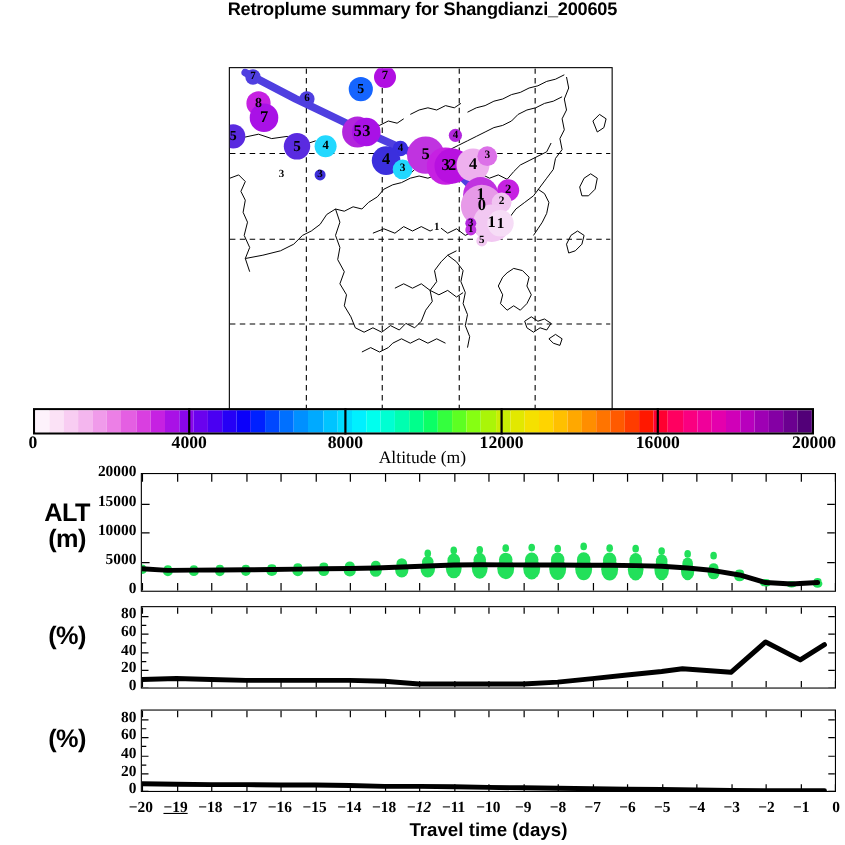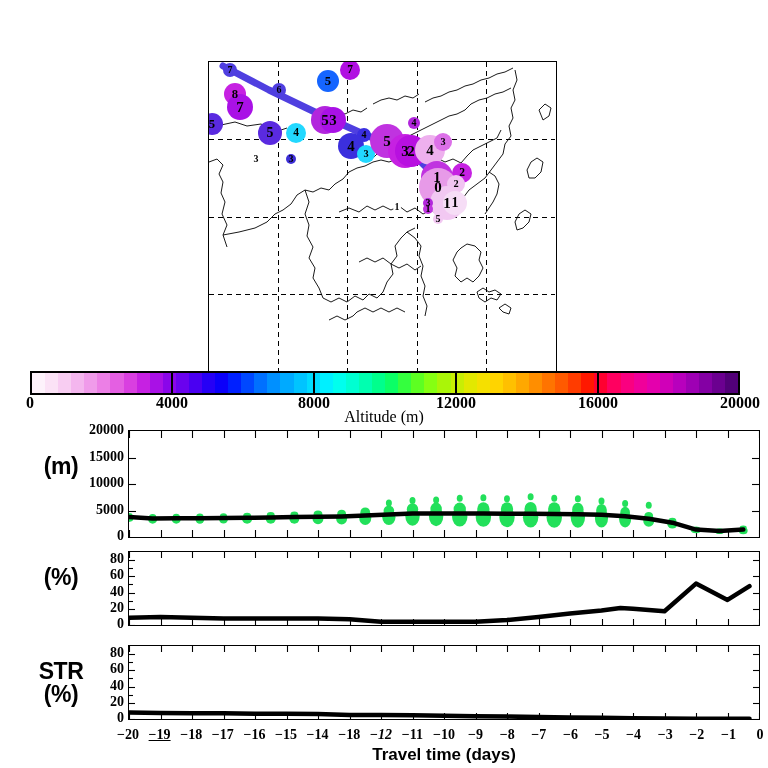--- a/index.html
+++ b/index.html
@@ -43,20 +43,21 @@
          text-align:right;white-space:nowrap;}
   .xtick{position:absolute;top:727px;font-family:"Liberation Serif",serif;
          font-weight:bold;font-size:14px;transform:translateX(-50%);}
   #xaxis-title{position:absolute;left:128px;top:745px;width:632px;text-align:center;
                font-weight:bold;font-size:17px;}
 </style>
 </head>
 <body>
 
 <div class="abs" id="title-block">
+  <div class="t1">Retroplume summary for Shangdianzi_200605</div>
 </div>
 
 <div class="abs" id="map-panel">
   <svg id="map-svg" width="346" height="309" viewBox="0 0 346 309">
     <g id="map-grid" stroke="#000" stroke-width="1" stroke-dasharray="5,4" fill="none">
         <line x1="69.5" y1="0" x2="69.5" y2="309"></line>
         <line x1="138.5" y1="0" x2="138.5" y2="309"></line>
         <line x1="208.5" y1="0" x2="208.5" y2="309"></line>
         <line x1="277.5" y1="0" x2="277.5" y2="309"></line>
         <line x1="0" y1="77.5" x2="346" y2="77.5"></line>
@@ -233,20 +234,21 @@
     <div class="cbsep" style="left: 313px;"></div>
     <div class="cblab" style="left: 456px;">12000</div>
     <div class="cbsep" style="left: 455px;"></div>
     <div class="cblab" style="left: 598px;">16000</div>
     <div class="cbsep" style="left: 597px;"></div>
     <div class="cblab" style="left: 740px;">20000</div>
   </div>
 <div id="cb-title">Altitude (m)</div>
 
 <div class="rowlabel" style="left:6px;top:455px;width:110px;">
+  <div>ALT</div>
   <div>(m)</div>
 </div>
 <div class="panel" id="alt-panel">
   <svg id="alt-svg" width="630" height="106" viewBox="0 0 630 106">
       <g stroke="#000" stroke-width="1.1">
         <line x1="0.5" y1="0" x2="0.5" y2="7"></line>
         <line x1="0.5" y1="106" x2="0.5" y2="99"></line>
         <line x1="32.5" y1="0" x2="32.5" y2="7"></line>
         <line x1="32.5" y1="106" x2="32.5" y2="99"></line>
         <line x1="63.5" y1="0" x2="63.5" y2="7"></line>
@@ -441,21 +443,20 @@
 </div>
 <div id="abl-yticks">
     <div class="ytick" style="left: 86px; width: 38px; top: 624px;">0</div>
     <div class="ytick" style="left: 86px; width: 38px; top: 607.778px;">20</div>
     <div class="ytick" style="left: 86px; width: 38px; top: 591.556px;">40</div>
     <div class="ytick" style="left: 86px; width: 38px; top: 575.333px;">60</div>
     <div class="ytick" style="left: 86px; width: 38px; top: 559.111px;">80</div>
   </div>
 
 <div class="rowlabel" style="left:6px;top:660px;width:110px;">
-  <div>STR</div>
   <div>(%)</div>
 </div>
 <div class="panel" id="str-panel">
   <svg id="str-svg" width="630" height="73" viewBox="0 0 630 73">
       <g stroke="#000" stroke-width="1.1">
         <line x1="0.5" y1="0" x2="0.5" y2="6"></line>
         <line x1="0.5" y1="73" x2="0.5" y2="67"></line>
         <line x1="32.5" y1="0" x2="32.5" y2="6"></line>
         <line x1="32.5" y1="73" x2="32.5" y2="67"></line>
         <line x1="63.5" y1="0" x2="63.5" y2="6"></line>

